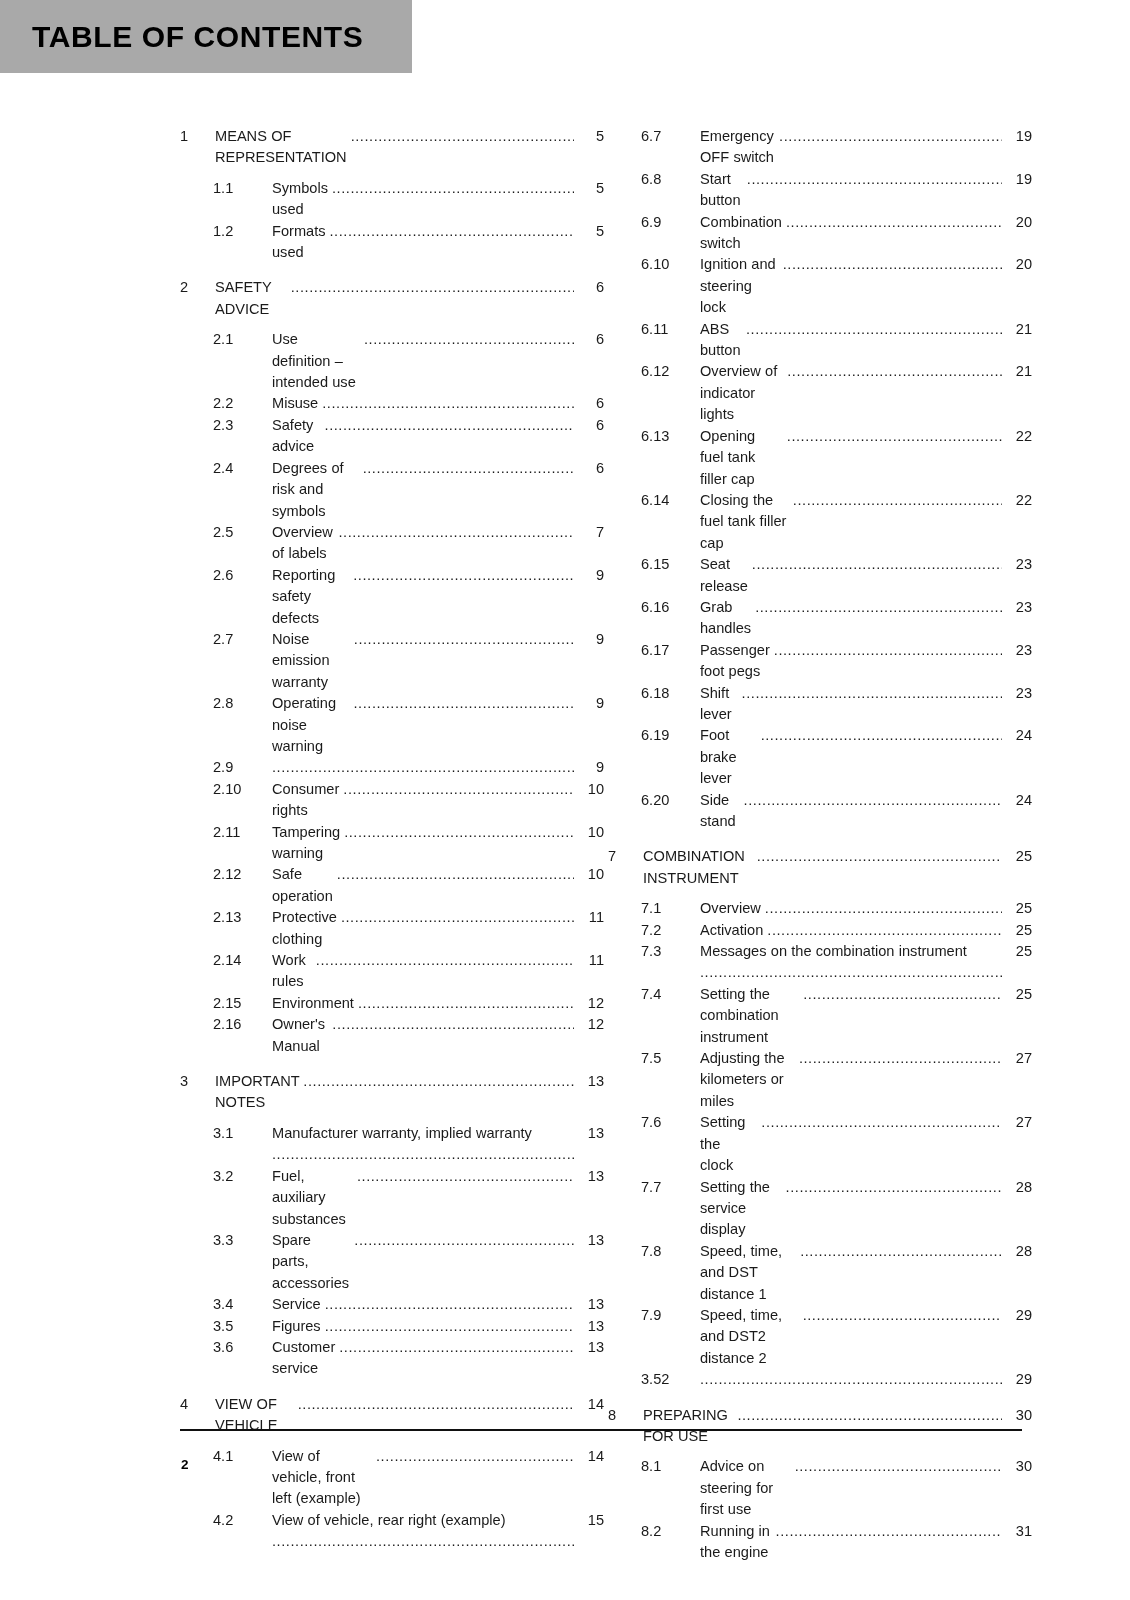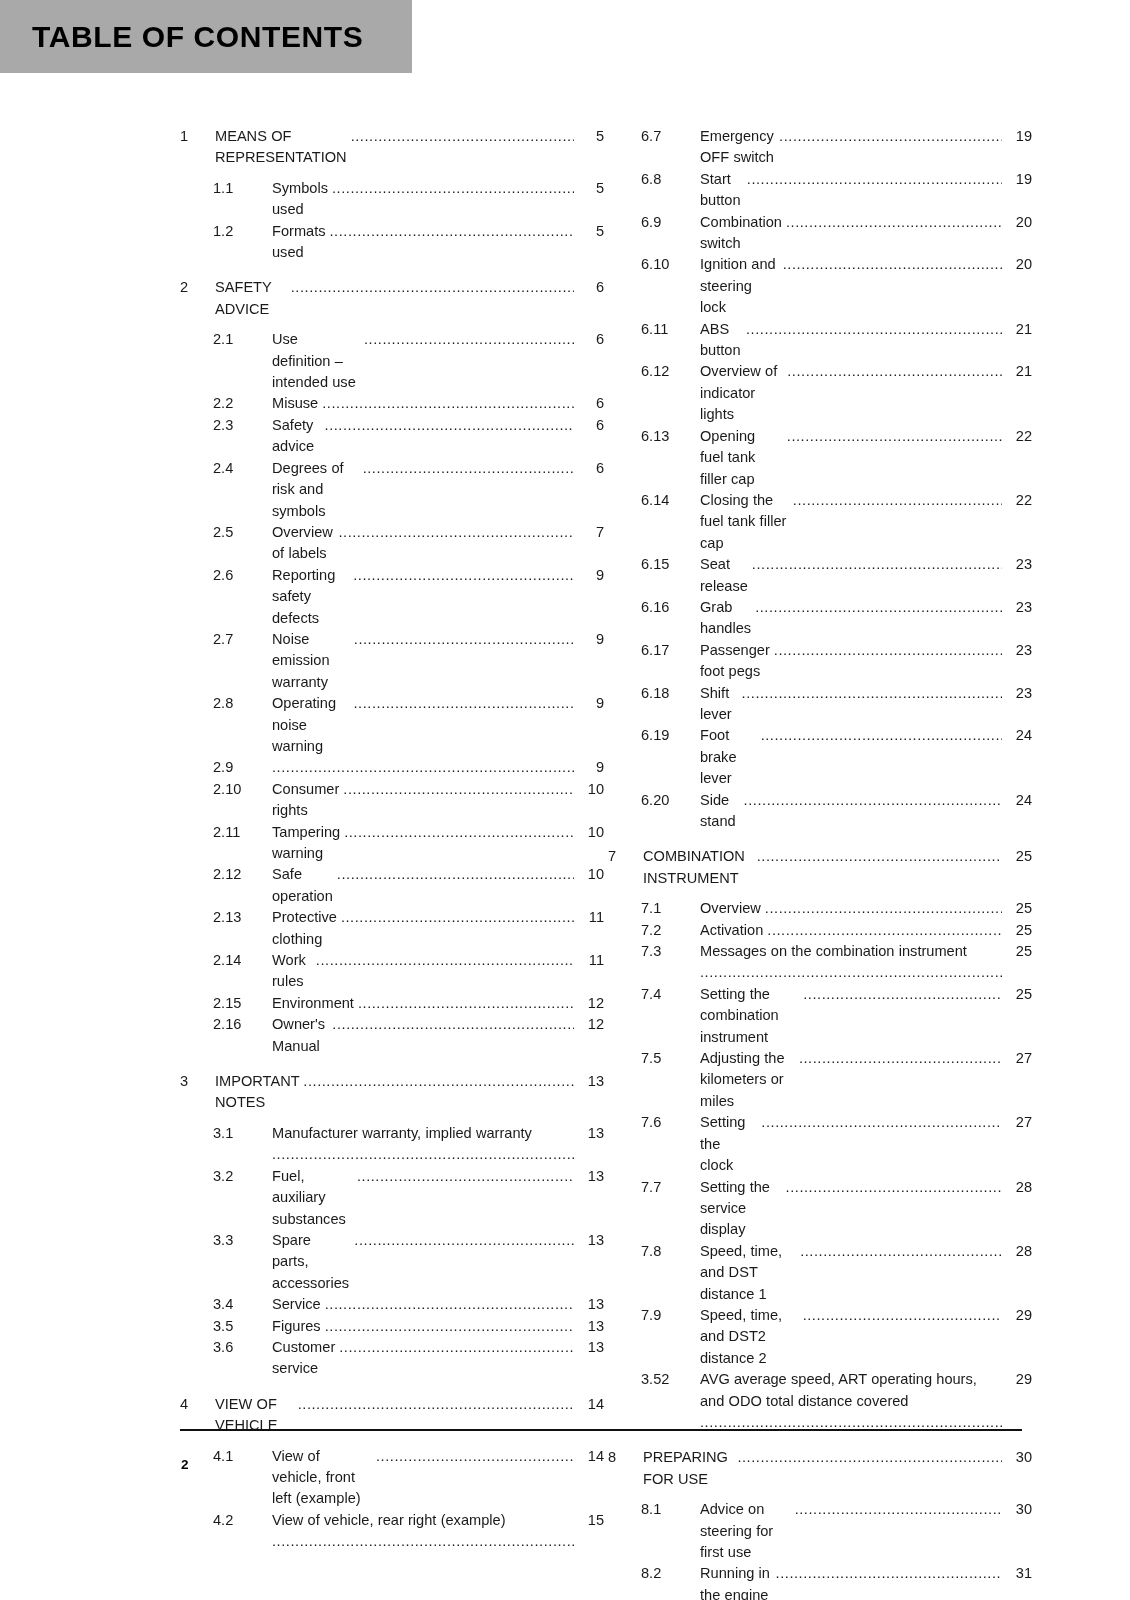--- a/index.html
+++ b/index.html
@@ -579,21 +579,20 @@
           <span class="num">7.9</span>
           <span class="body">
             <span class="title">Speed, time, and DST2 distance 2</span>
             <span class="leader">..................................................................................................</span>
           </span>
           <span class="page">29</span>
         </div>
         <div class="toc-row level2 wrap">
           <span class="num">3.52</span>
           <span class="body">
-            <span class="title">AVG average speed, ART operating hours, and ODO total distance covered</span>
             <span class="leader">..................................................................................................</span>
           </span>
           <span class="page">29</span>
         </div>
       </div>
       <div class="toc-group">
         <div class="toc-row level1">
           <span class="num">8</span>
           <span class="body">
             <span class="title">PREPARING FOR USE</span>

